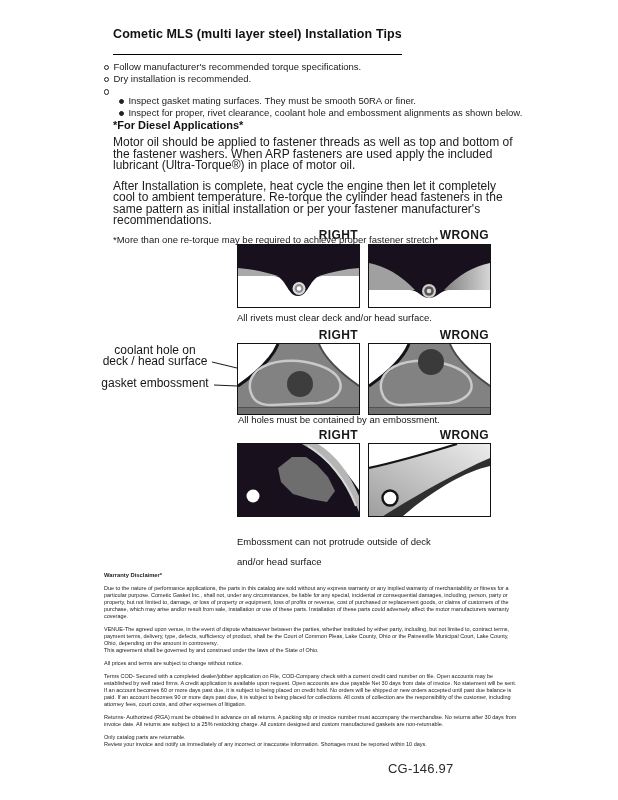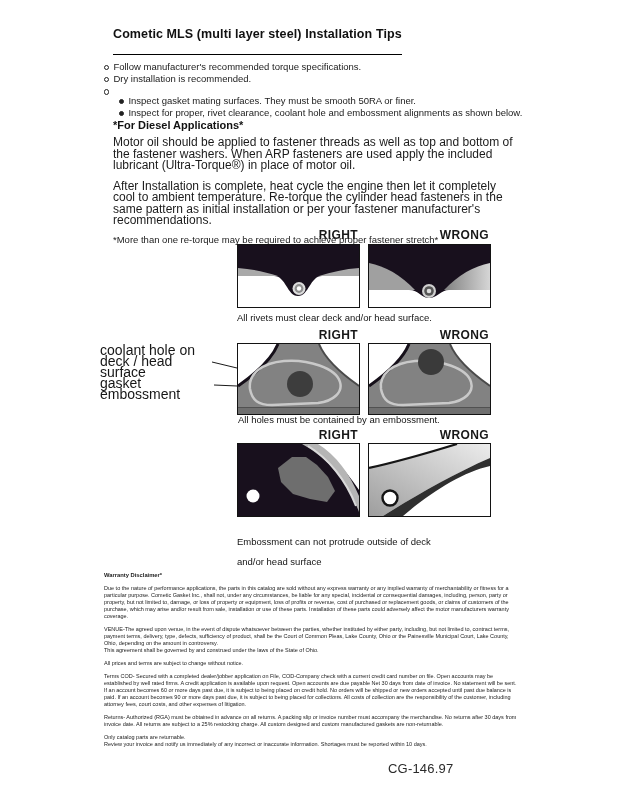--- a/index.html
+++ b/index.html
@@ -20,21 +20,21 @@
   .sub{margin-left:15px;text-align:center;}
   #diesel{margin-top:0;margin-left:9px;}
   .sec-heading{font-size:11px;font-weight:bold;margin:0 0 6px 0;color:#111;}
   .para{font-size:12px;line-height:11.5px;margin:0 0 9px 0;width:402px;}
   .note{font-size:9.5px;line-height:11.5px;margin-top:-2px;}
   
   .fig-label{position:absolute;width:121px;text-align:right;font-size:12px;font-weight:bold;color:#181818;letter-spacing:.4px;}
   .panel{position:absolute;width:121px;border:1.6px solid #131313;background:#fff;}
   .panel svg{display:block;width:100%;height:100%;}
   .caption{position:absolute;font-size:9.5px;color:#141414;}
-  .callout{position:absolute;text-align:left;font-size:14px;line-height:11px;color:#161616;}
+  .callout{position:absolute;text-align:center;font-size:12px;line-height:11px;color:#161616;}
   .leader{position:absolute;left:208px;top:356px;}
   
   #disclaimer{position:absolute;left:104px;top:572px;width:413px;font-size:5.5px;line-height:6.85px;color:#222;}
   #disclaimer .dh{font-size:5.8px;font-weight:bold;margin:0 0 6.5px 0;}
   #disclaimer p{margin:0 0 6.5px 0;}
   #disclaimer p.tight{margin:0;}
   
   #page-number{position:absolute;left:388px;top:761px;font-size:13px;color:#2a2a2a;letter-spacing:.2px;}
 </style>
 </head>

